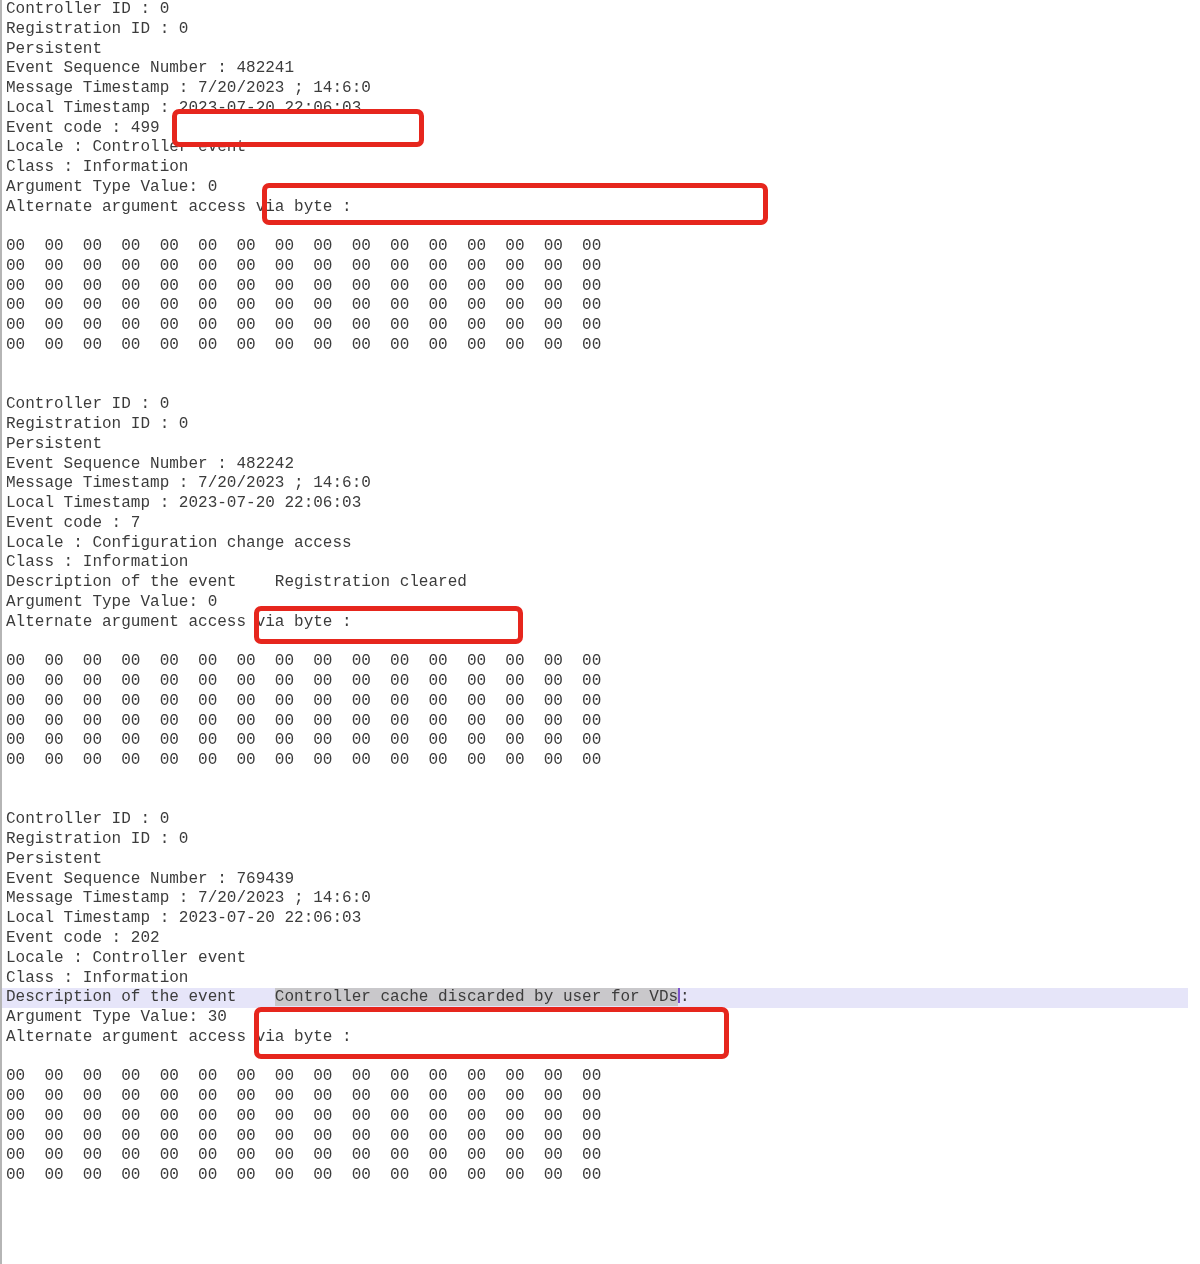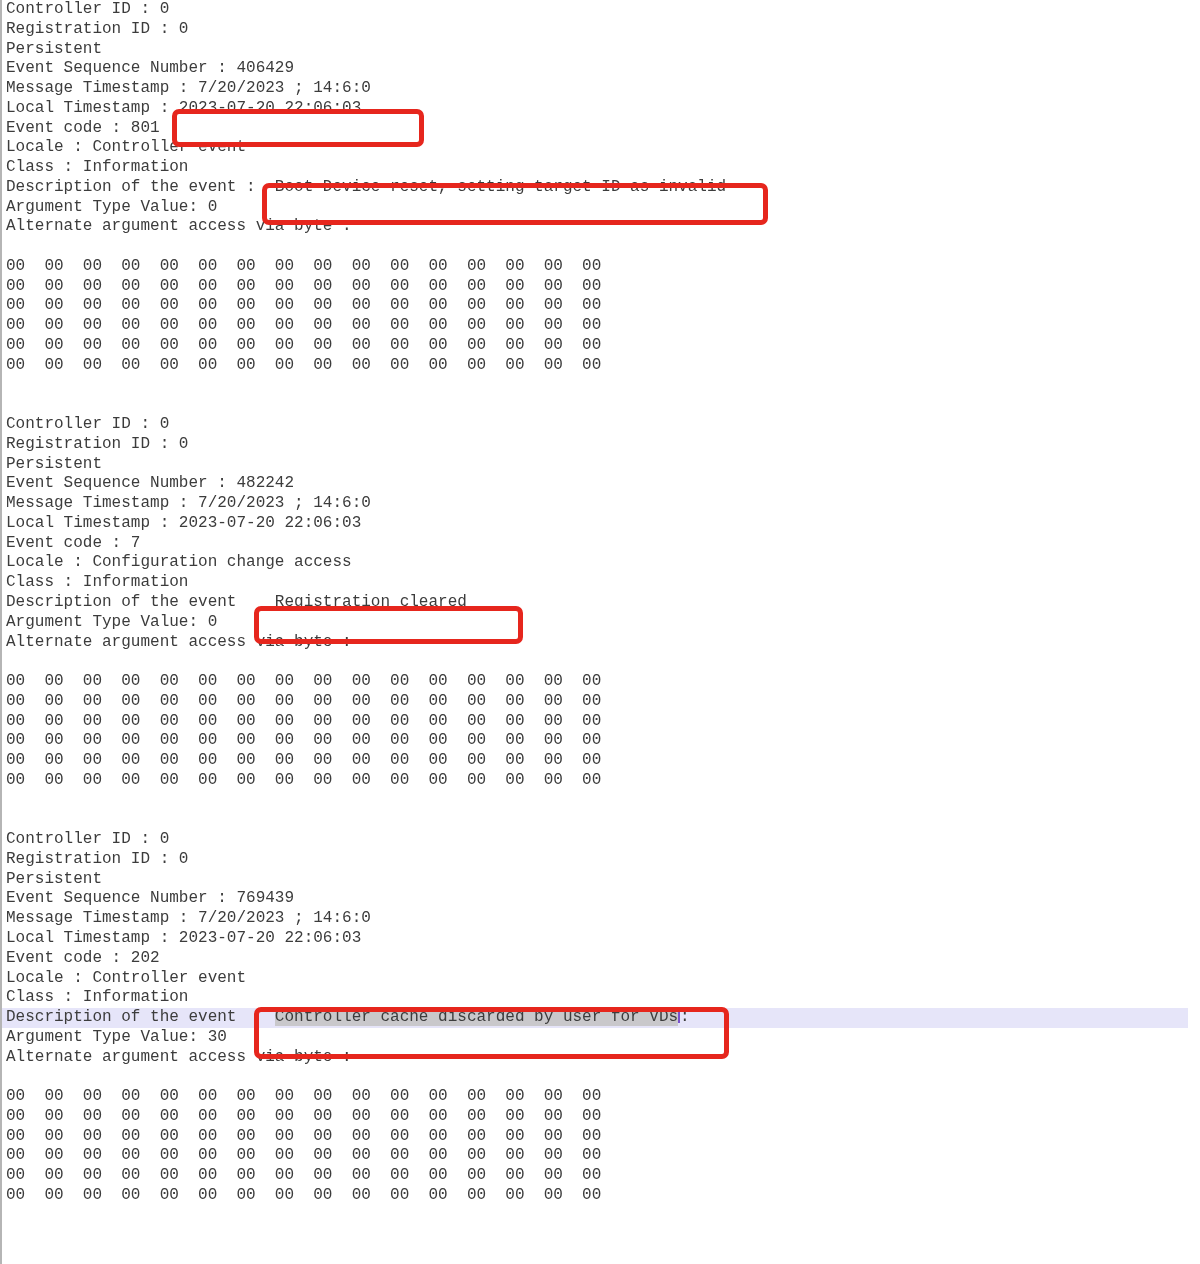--- a/index.html
+++ b/index.html
@@ -54,27 +54,26 @@
 <body>
 
 <div id="edge-strip"></div>
 
 <div id="log">
 
   <div>
     <div class="line">Controller ID : 0</div>
     <div class="line">Registration ID : 0</div>
     <div class="line">Persistent</div>
-    <div class="line">Event Sequence Number : 406429</div>
+    <div class="line">Event Sequence Number : 482241</div>
     <div class="line">Message Timestamp : 7/20/2023 ; 14:6:0</div>
     <div class="line">Local Timestamp : 2023-07-20 22:06:03</div>
-    <div class="line">Event code : 801</div>
+    <div class="line">Event code : 499</div>
     <div class="line">Locale : Controller event</div>
     <div class="line">Class : Information</div>
-    <div class="line">Description of the event :  Boot Device reset, setting target ID as invalid</div>
     <div class="line">Argument Type Value: 0</div>
     <div class="line">Alternate argument access via byte :</div>
     <div class="line"></div>
     <div class="line">00  00  00  00  00  00  00  00  00  00  00  00  00  00  00  00</div>
     <div class="line">00  00  00  00  00  00  00  00  00  00  00  00  00  00  00  00</div>
     <div class="line">00  00  00  00  00  00  00  00  00  00  00  00  00  00  00  00</div>
     <div class="line">00  00  00  00  00  00  00  00  00  00  00  00  00  00  00  00</div>
     <div class="line">00  00  00  00  00  00  00  00  00  00  00  00  00  00  00  00</div>
     <div class="line">00  00  00  00  00  00  00  00  00  00  00  00  00  00  00  00</div>
     <div class="line"></div>

